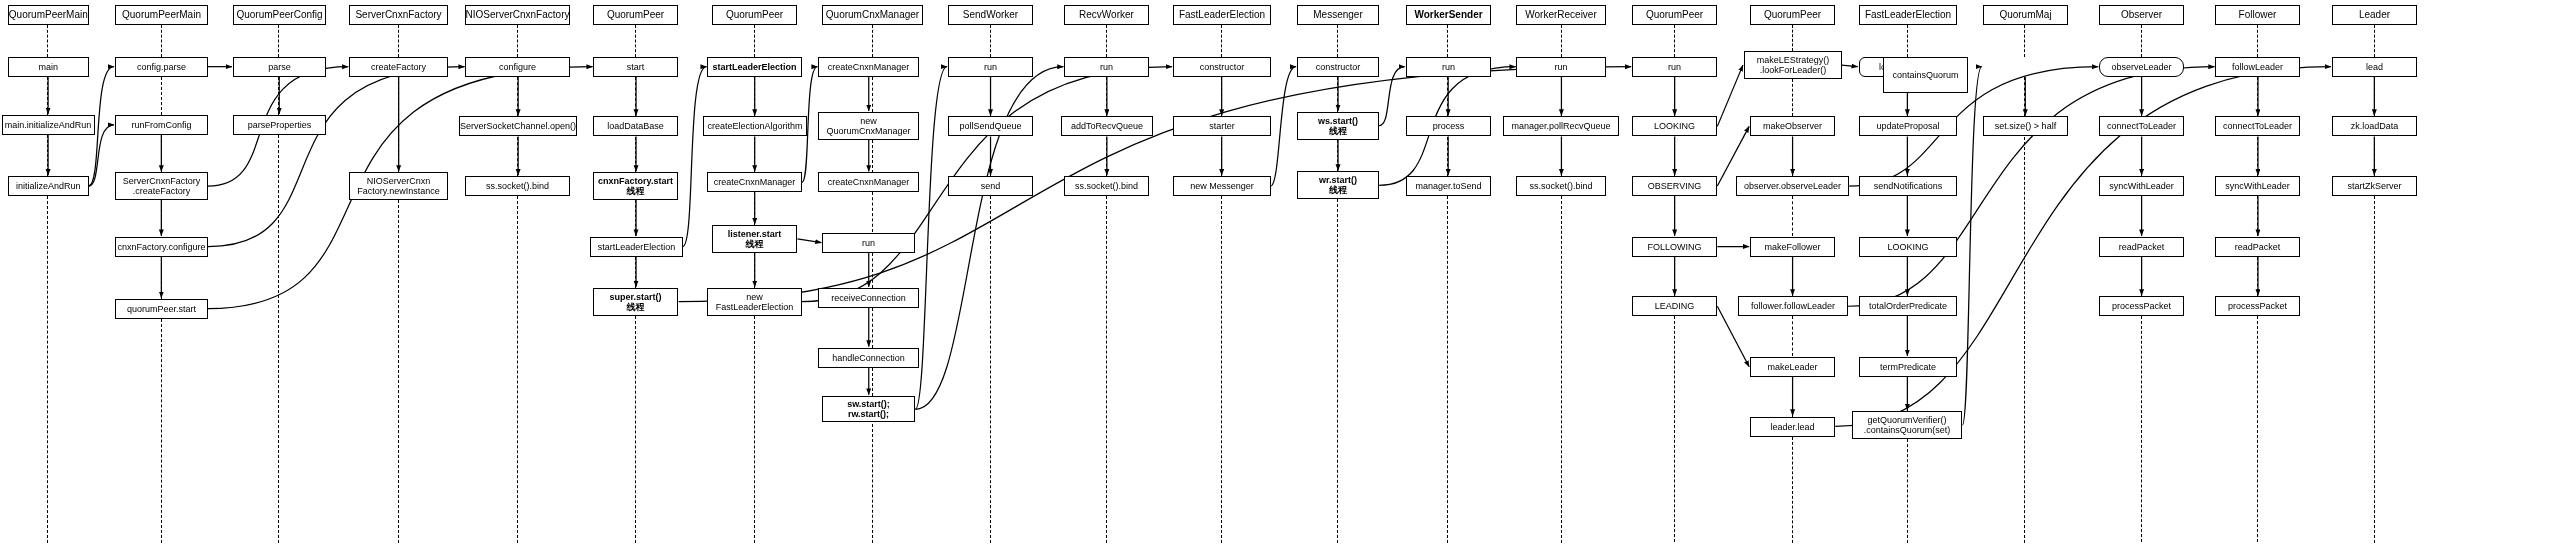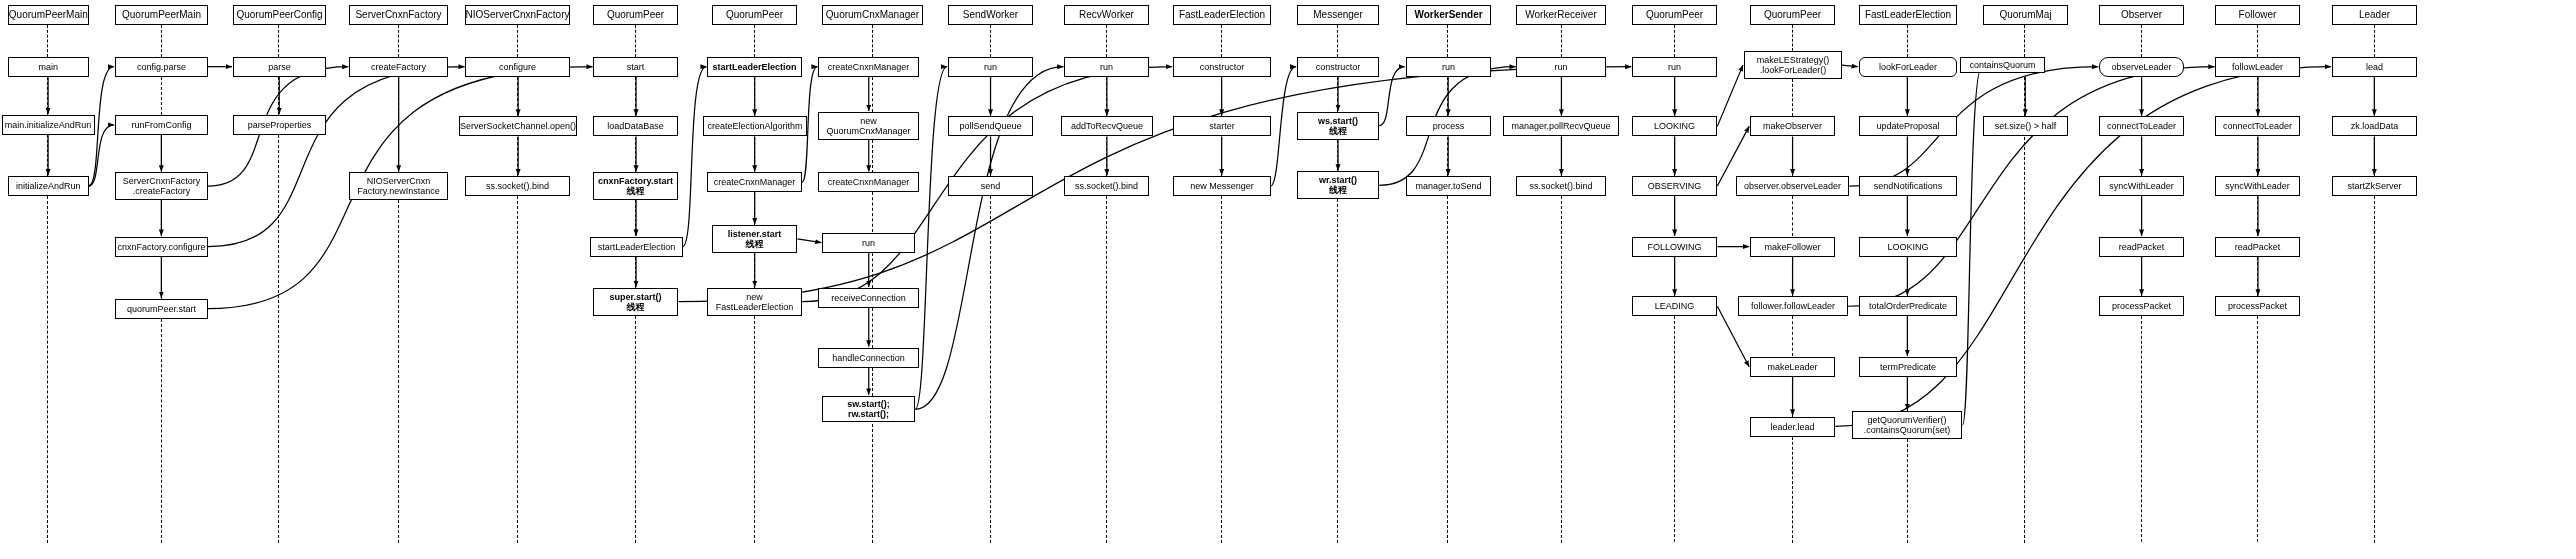--- a/index.html
+++ b/index.html
@@ -356,21 +356,21 @@
       <div class="node" style="left: 1750px; top: 357px; width: 85px; height: 20px;">makeLeader</div>
       <div class="node" style="left: 1750px; top: 417px; width: 85px; height: 20px;">leader.lead</div>
       <div class="node" style="left: 1859px; top: 57px; width: 98px; height: 20px; border-radius: 6px;">lookForLeader</div>
       <div class="node" style="left: 1859px; top: 116px; width: 98px; height: 20px;">updateProposal</div>
       <div class="node" style="left: 1859px; top: 176px; width: 98px; height: 20px;">sendNotifications</div>
       <div class="node" style="left: 1859px; top: 237px; width: 98px; height: 20px;">LOOKING</div>
       <div class="node" style="left: 1859px; top: 296px; width: 98px; height: 20px;">totalOrderPredicate</div>
       <div class="node" style="left: 1859px; top: 357px; width: 98px; height: 20px;">termPredicate</div>
       <div class="node" style="left: 1852px; top: 411px; width: 110px; height: 28px;">getQuorumVerifier()
 .containsQuorum(set)</div>
-      <div class="node" style="left: 1960px; top: 57px; width: 85px; height: 16px;">containsQuorum</div>
+      <div class="node" style="left: 1883px; top: 57px; width: 85px; height: 36px;">containsQuorum</div>
       <div class="node" style="left: 1983px; top: 116px; width: 85px; height: 20px;">set.size() &gt; half</div>
       <div class="node" style="left: 2099px; top: 57px; width: 85px; height: 20px; border-radius: 9px;">observeLeader</div>
       <div class="node" style="left: 2099px; top: 116px; width: 85px; height: 20px;">connectToLeader</div>
       <div class="node" style="left: 2099px; top: 176px; width: 85px; height: 20px;">syncWithLeader</div>
       <div class="node" style="left: 2099px; top: 237px; width: 85px; height: 20px;">readPacket</div>
       <div class="node" style="left: 2099px; top: 296px; width: 85px; height: 20px;">processPacket</div>
       <div class="node" style="left: 2215px; top: 57px; width: 85px; height: 20px;">followLeader</div>
       <div class="node" style="left: 2215px; top: 116px; width: 85px; height: 20px;">connectToLeader</div>
       <div class="node" style="left: 2215px; top: 176px; width: 85px; height: 20px;">syncWithLeader</div>
       <div class="node" style="left: 2215px; top: 237px; width: 85px; height: 20px;">readPacket</div>

